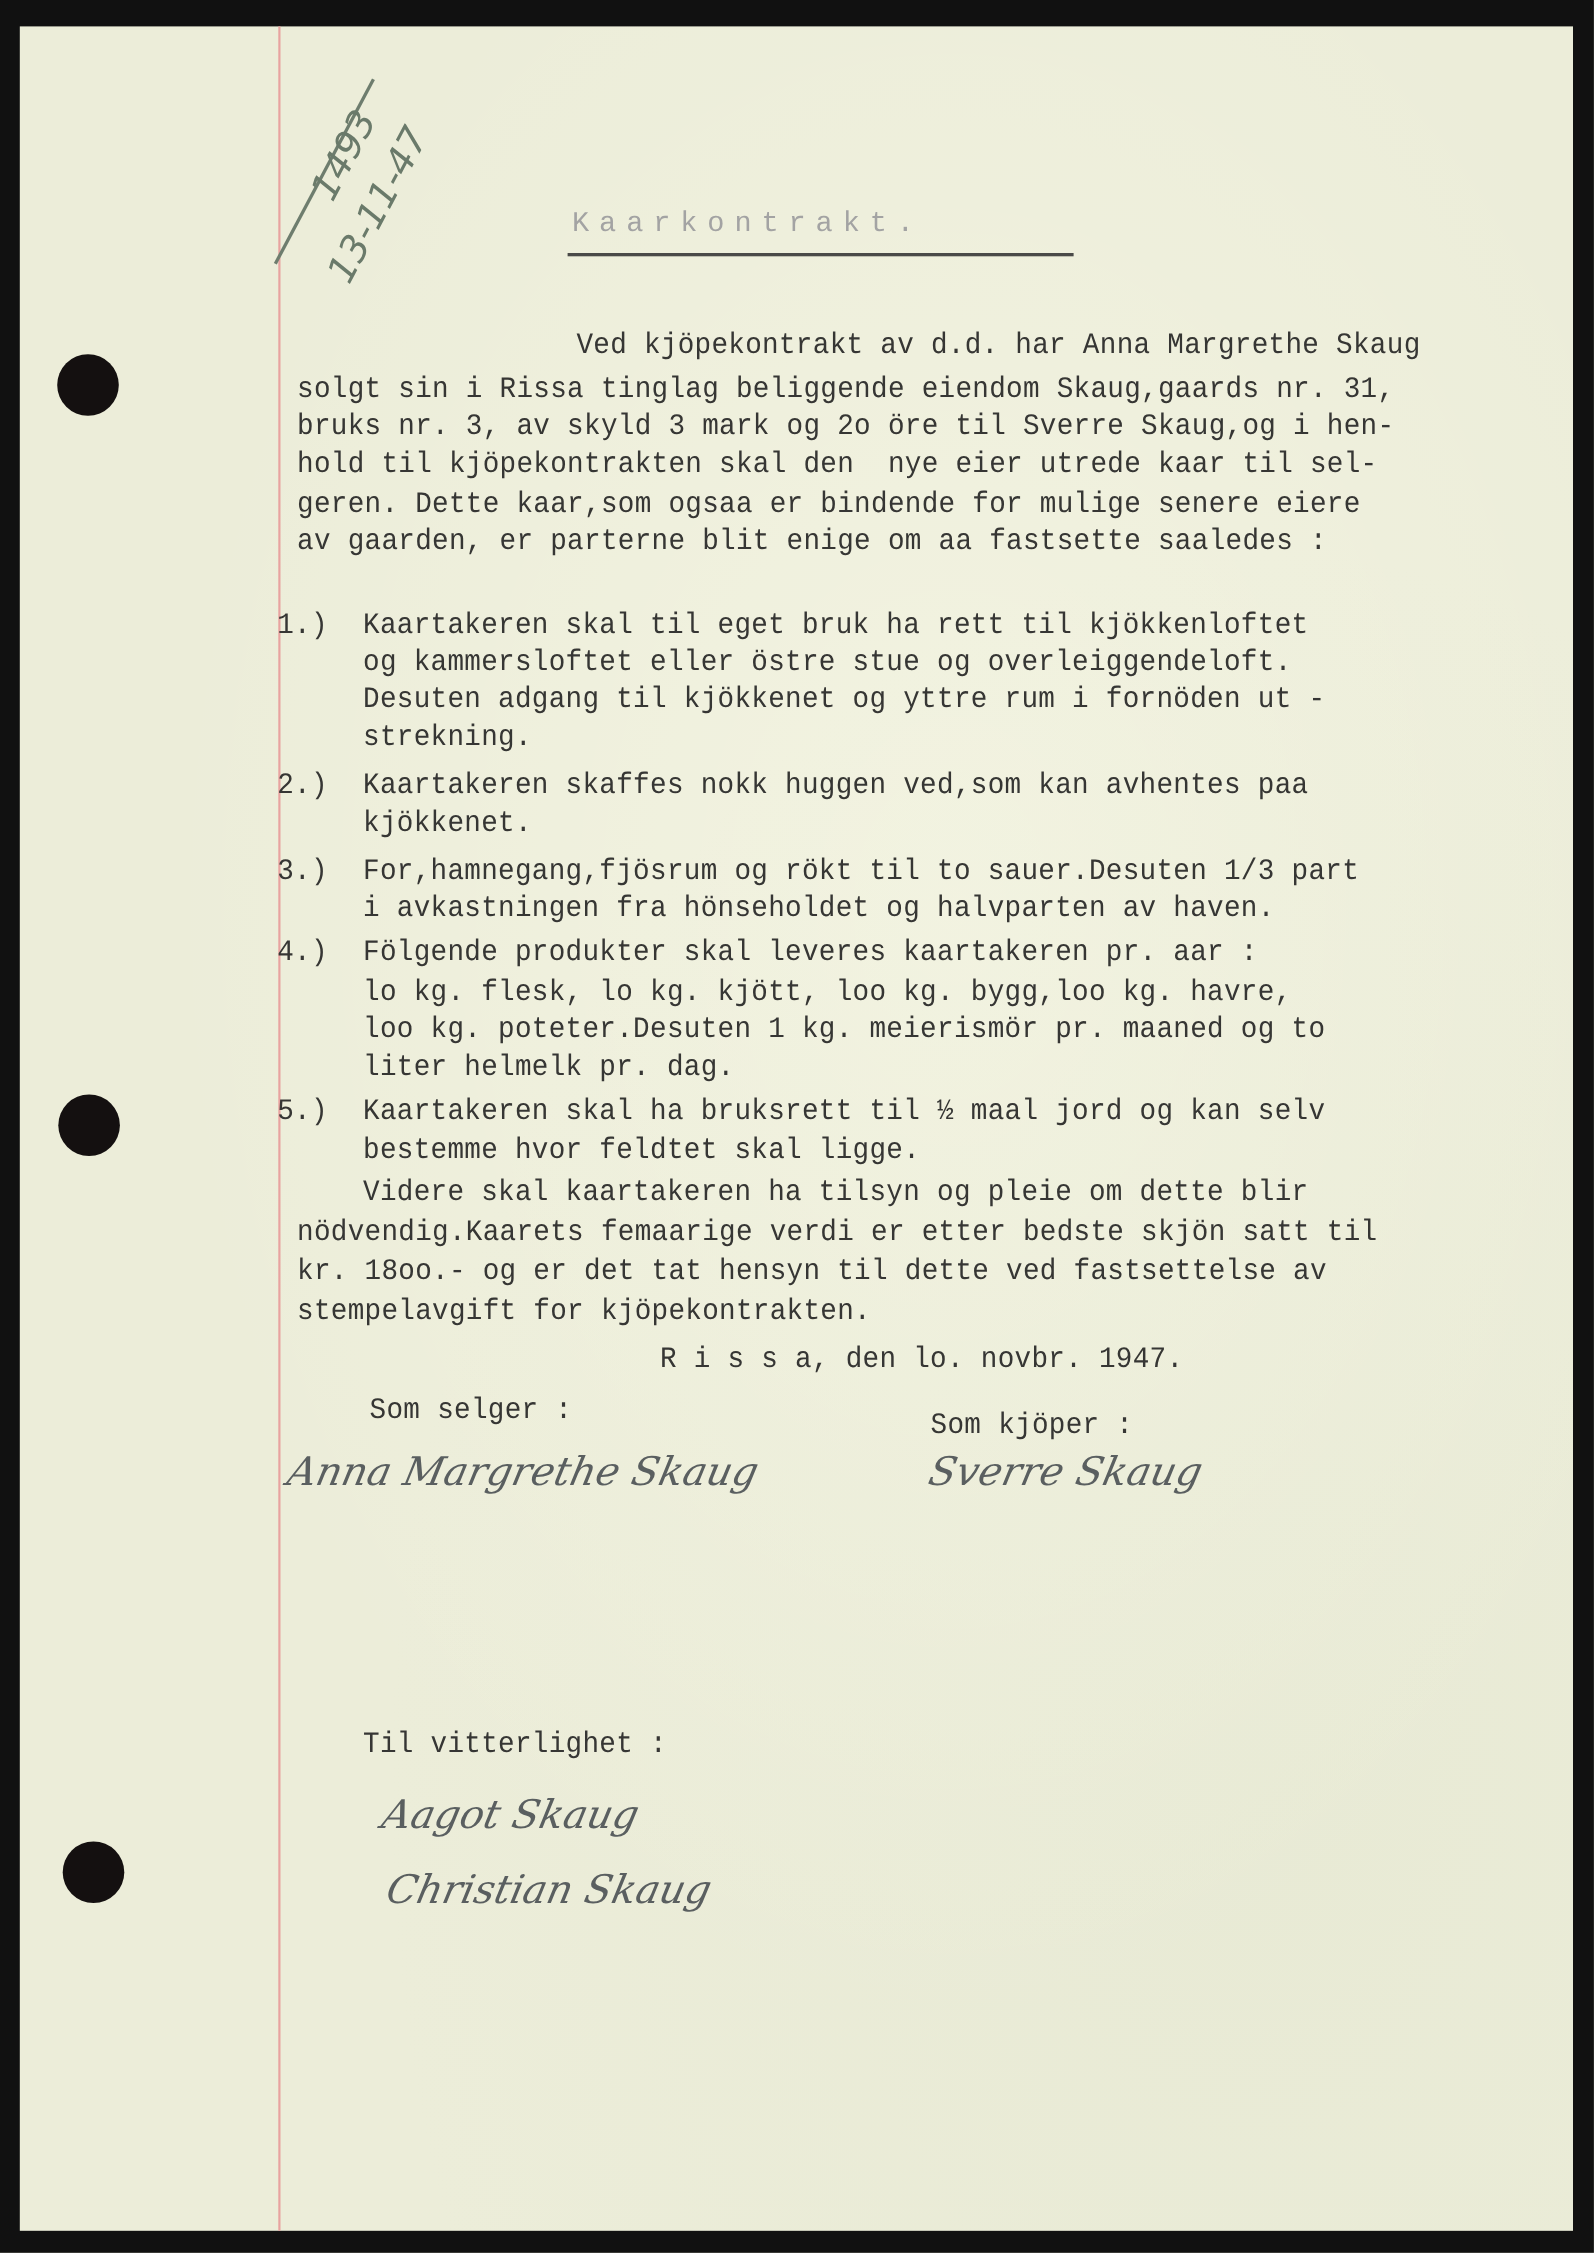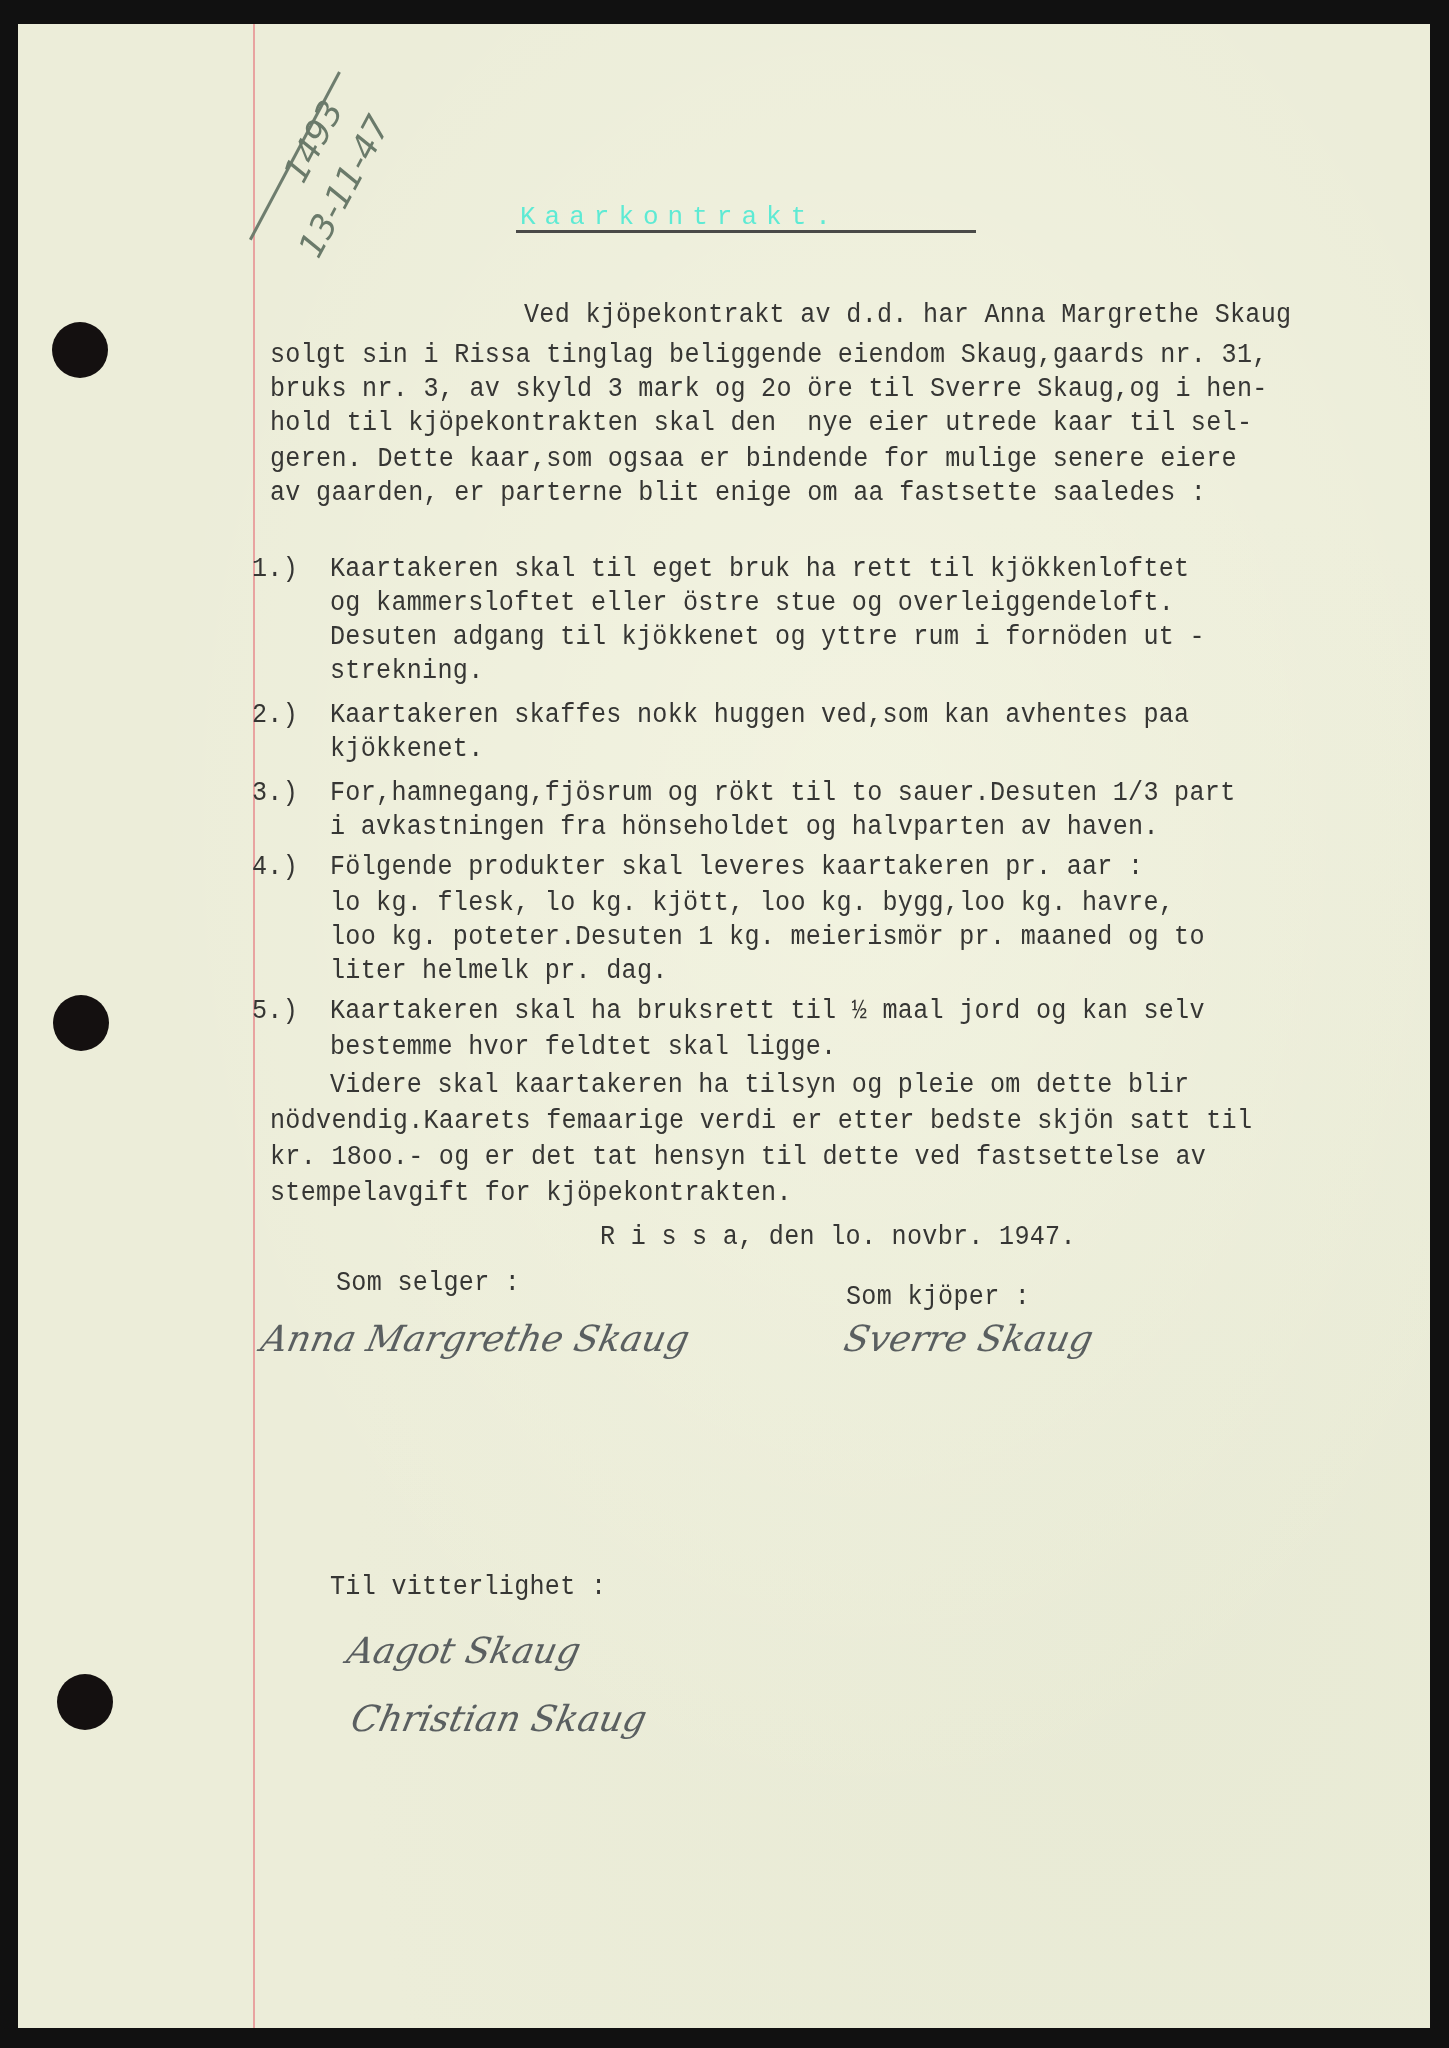--- a/index.html
+++ b/index.html
@@ -29,22 +29,22 @@
     position: absolute; left: 270px; top: 140px;
     transform: rotate(-62deg); transform-origin: left top;
     font-family: "DejaVu Sans", sans-serif; font-size: 34px; color: #6a7a6a;
     font-style: italic; white-space: nowrap;
   }
   .ann-slash {
     position: absolute; left: 270px; top: 70px; width: 3px; height: 190px;
     background: #6e7d6e; transform: rotate(28deg); transform-origin: top center;
   }
   .title {
-    position: absolute; left: 520px; top: 202px;
-    font-size: 26px; letter-spacing: 9px; color: #5eead4;
+    position: absolute; left: 520px; top: 188px;
+    font-size: 26px; letter-spacing: 9px; color: #a3a3a3;
   }
   .title-underline {
     position: absolute; left: 516px; top: 230px; width: 460px; height: 3px;
     background: #4a4a48;
   }
   .tline {
     position: absolute; white-space: pre;
     font-size: 27px; color: #363634; letter-spacing: 0.3px;
     transform: scaleX(0.93); transform-origin: left top;
   }

